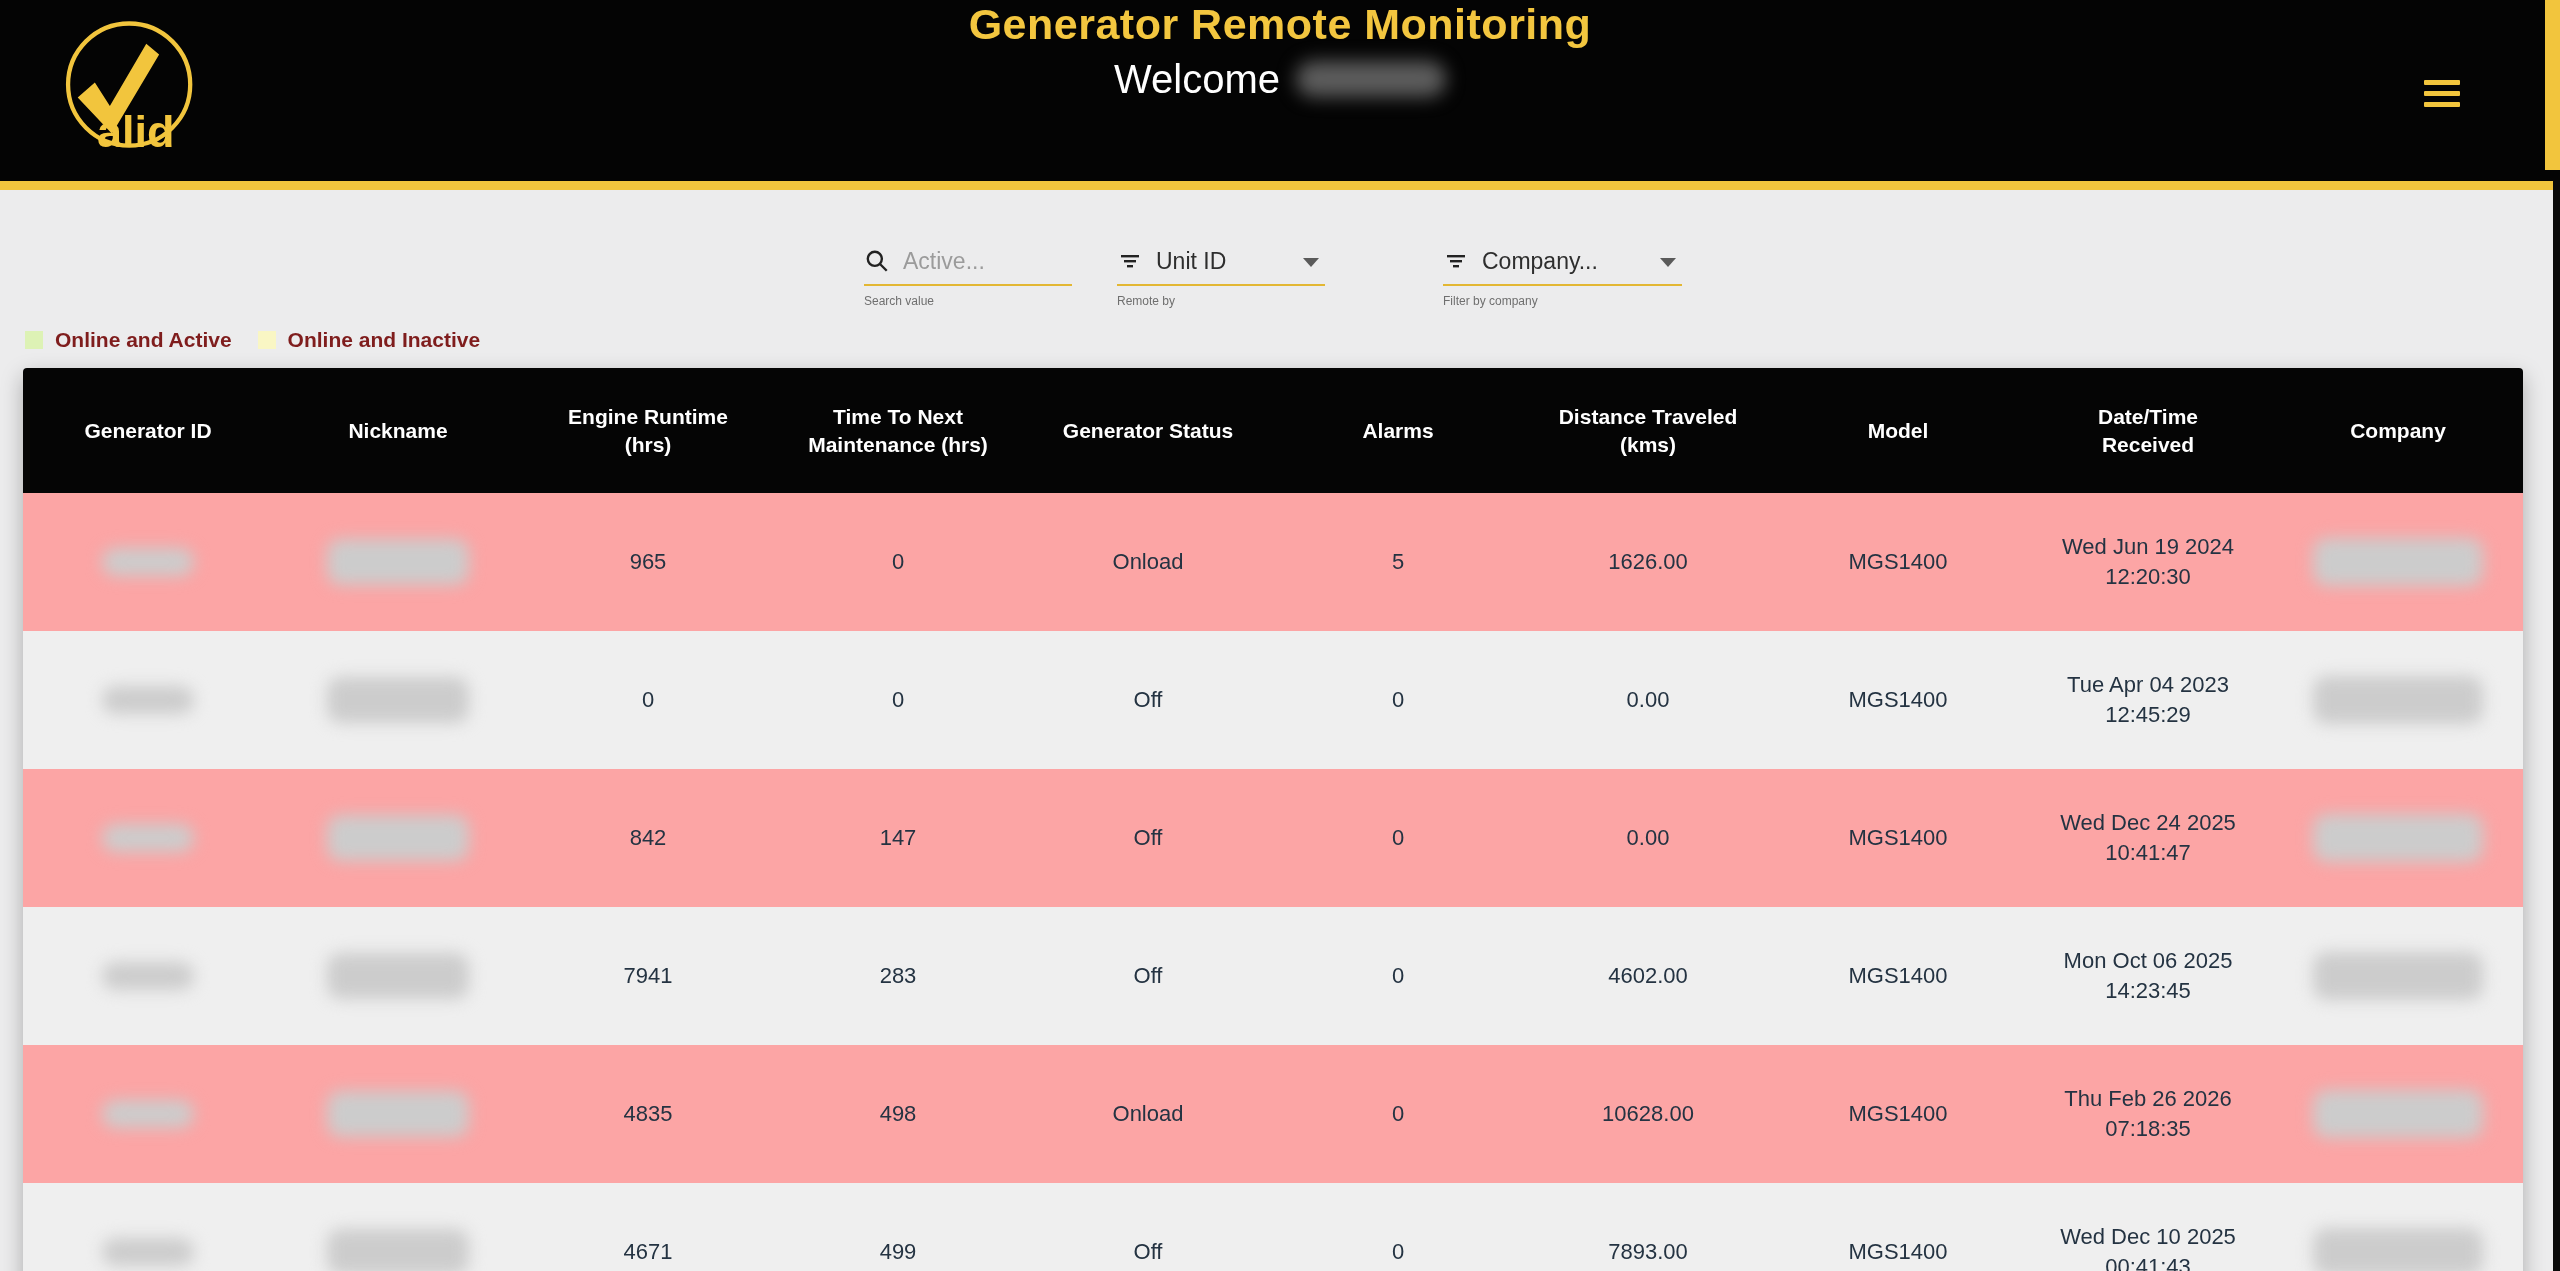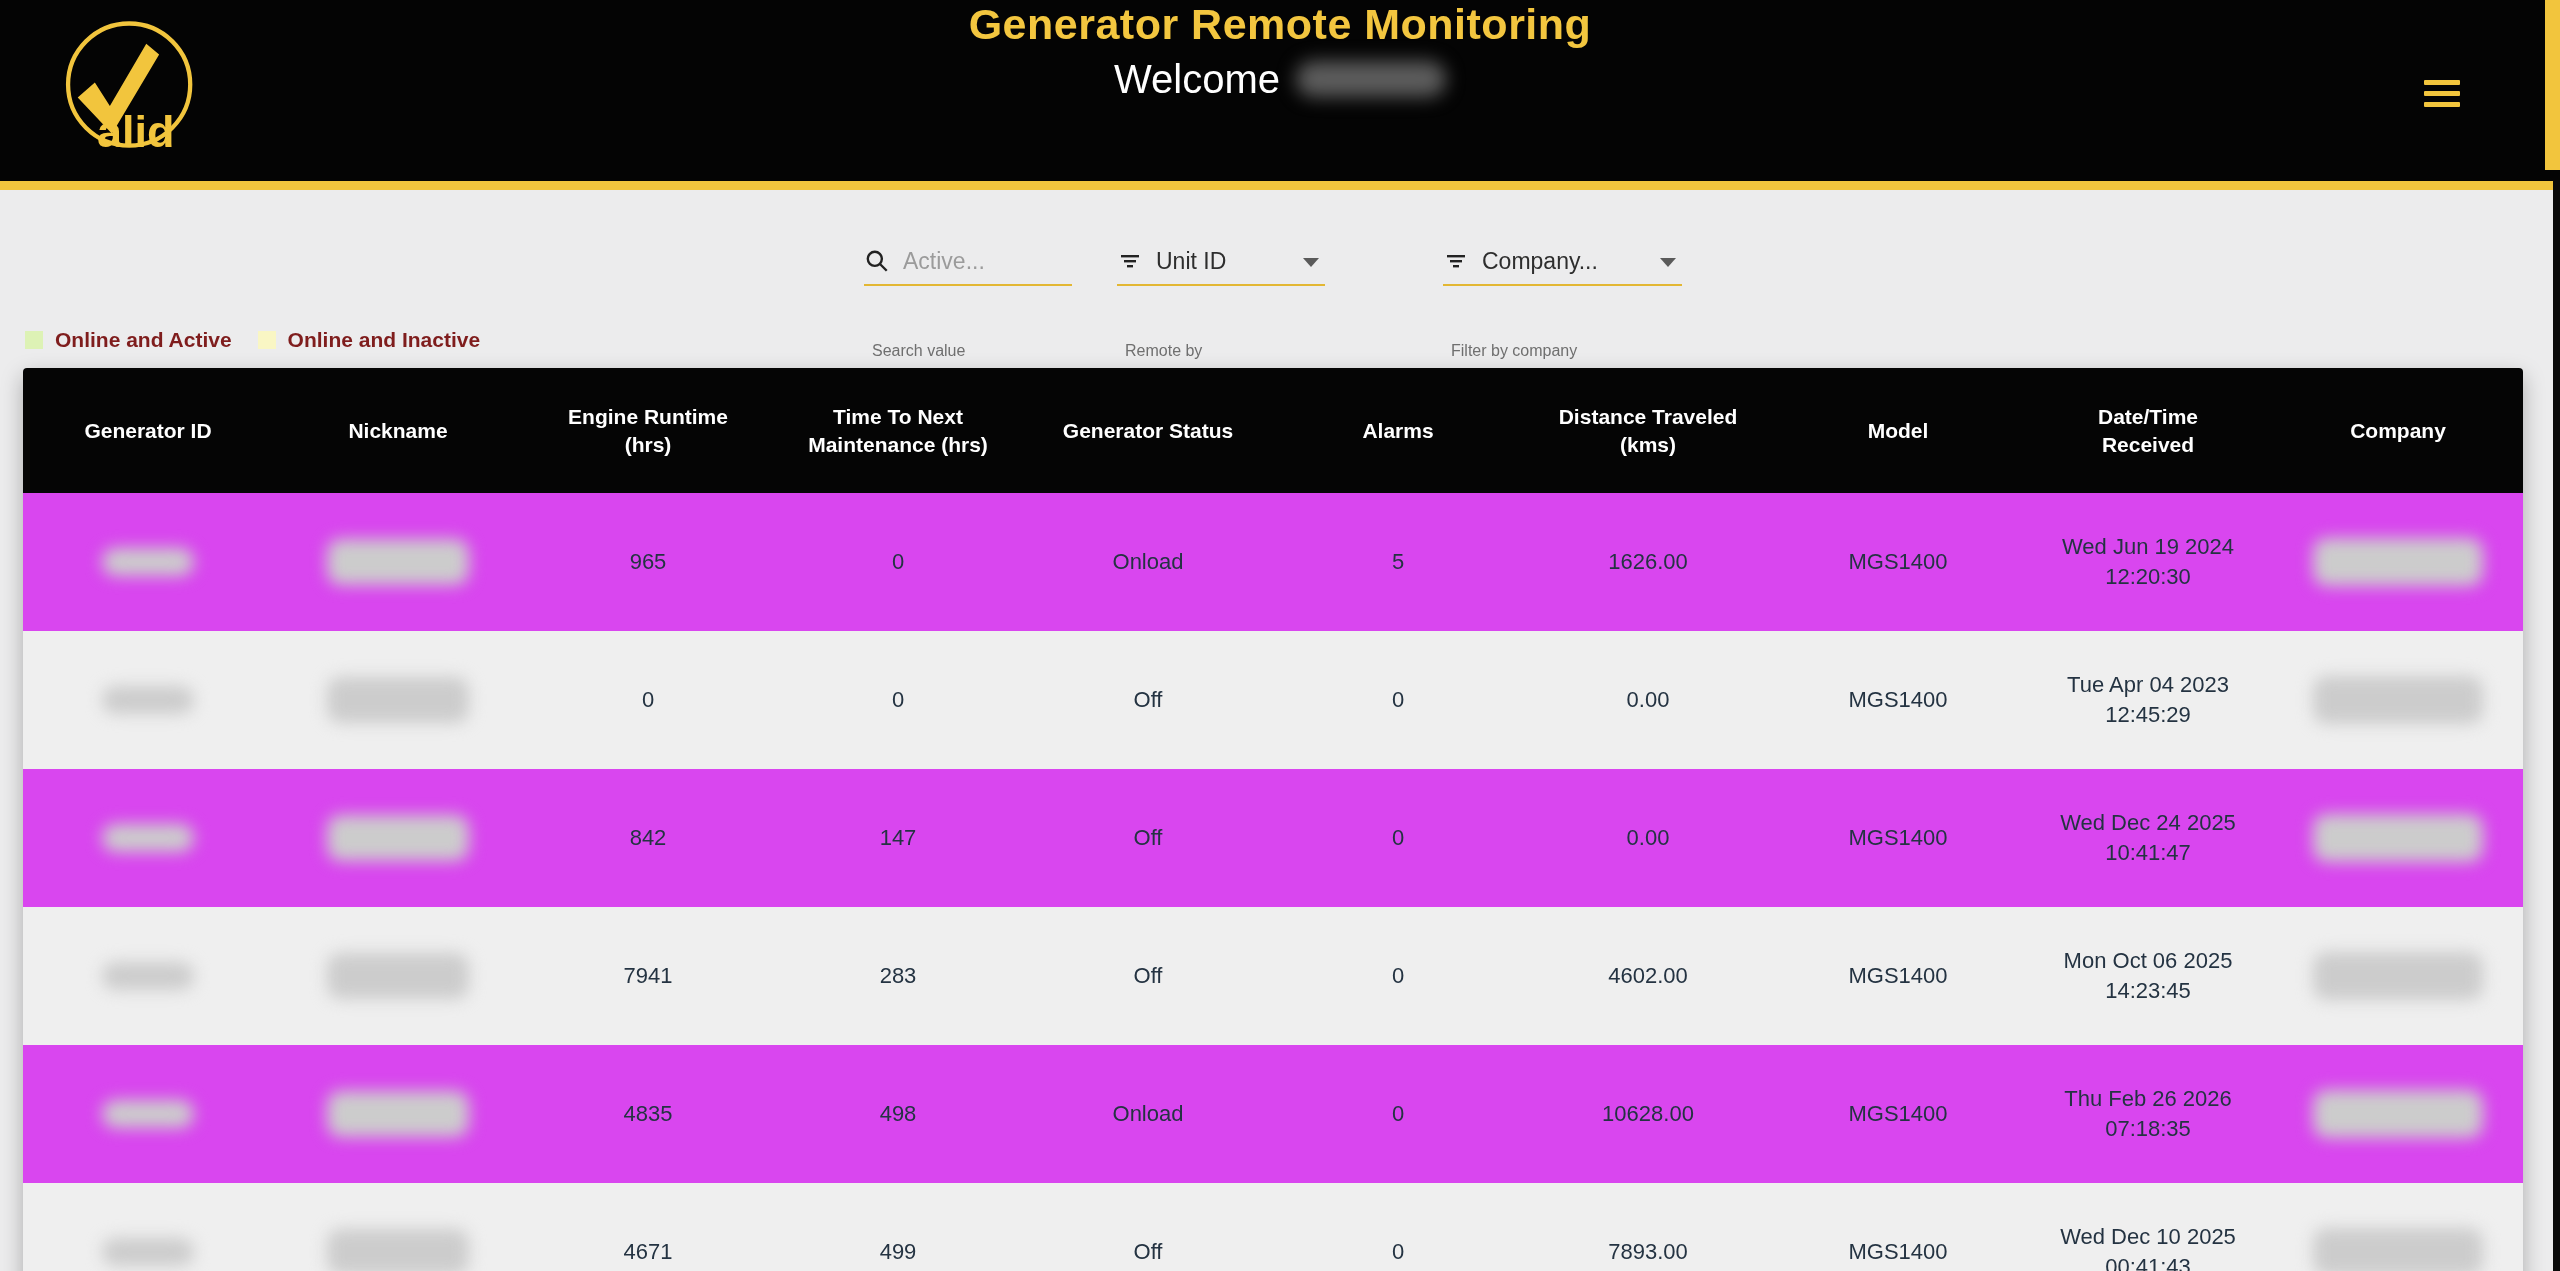--- a/index.html
+++ b/index.html
@@ -64,22 +64,22 @@
   .filters { position: absolute; top: 0; left: 0; }
   .field {
     position: absolute; top: 238px; height: 48px;
     border-bottom: 2px solid #E3B733;
   }
   .field-inner { display: flex; align-items: center; height: 100%; }
   .field svg { flex: 0 0 auto; }
   .field .field-text { margin-left: 13px; font-size: 23px; color: #2e2e2e; }
   .field .placeholder { color: #9b9b9b; }
   .helper {
-    position: absolute; top: 56px; left: 8px;
-    font-size: 16px; color: #6f6f6f; white-space: nowrap; margin-top: 48px;
+    position: absolute; top: 56px; left: 0;
+    font-size: 12px; color: #6f6f6f; white-space: nowrap;
   }
   .caret {
     position: absolute; right: 6px; top: 20px;
     width: 0; height: 0;
     border-left: 8px solid transparent; border-right: 8px solid transparent;
     border-top: 9px solid #5a5a5a;
   }
   .search-field  { left: 864px;  width: 208px; }
   .unit-field    { left: 1117px; width: 208px; }
   .company-field { left: 1443px; width: 239px; }
@@ -103,21 +103,21 @@
     background: #050505; height: 125px;
     border-radius: 4px 4px 0 0;
   }
   .t-header .th {
     display: flex; align-items: center; justify-content: center;
     color: #ffffff; font-size: 21px; font-weight: 700;
     text-align: center; white-space: pre-line; line-height: 1.3;
   }
   .t-row {
     display: grid; grid-template-columns: repeat(10, 1fr);
-    height: 138px; background: #d946ef; cursor: pointer;
+    height: 138px; background: #fca5a5; cursor: pointer;
   }
   .t-row:nth-child(even) { background: #efefef; }
   .t-row .td {
     display: flex; align-items: center; justify-content: center;
     font-size: 22px; color: #243342;
     text-align: center; white-space: pre-line; line-height: 1.35;
   }
   .blur-blob { background: #cccccc; border-radius: 14px; filter: blur(8px); }
   .blur-blob.generator_id { width: 92px;  height: 28px; }
   .blur-blob.nickname     { width: 142px; height: 46px; }

